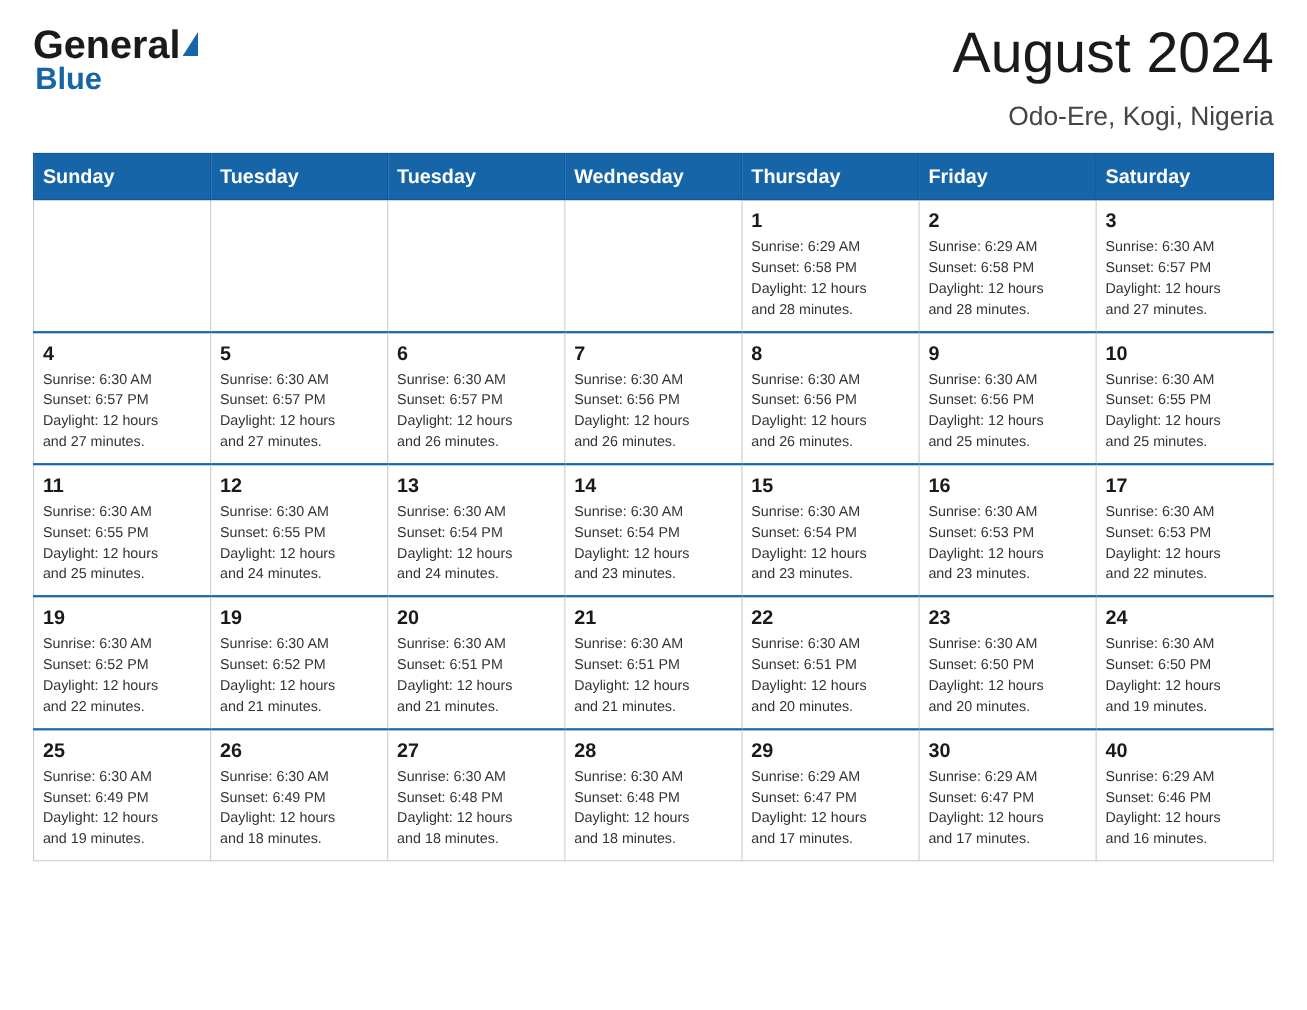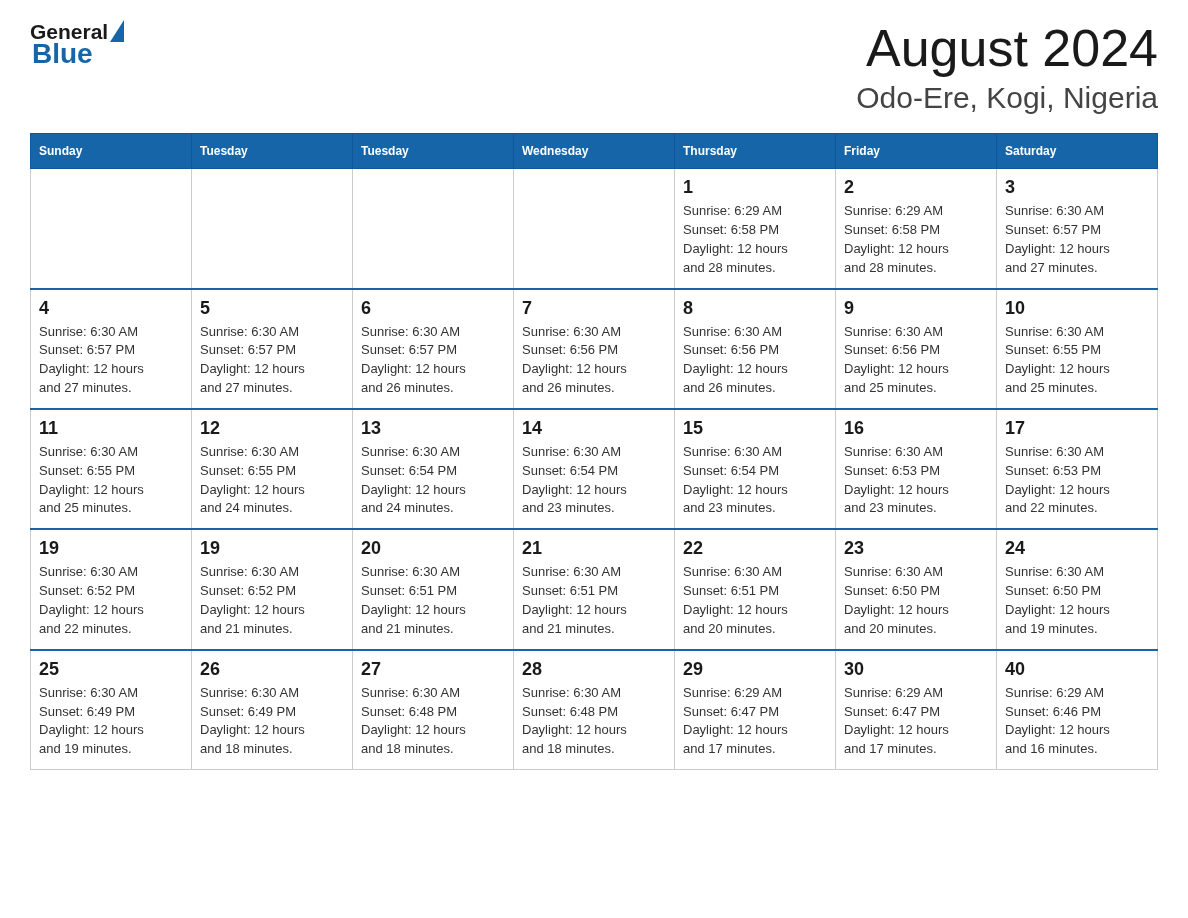--- a/index.html
+++ b/index.html
@@ -16,21 +16,21 @@
       justify-content: space-between;
       align-items: flex-start;
       margin-bottom: 18px;
     }
     .logo {
       display: flex;
       flex-direction: column;
       align-items: flex-start;
     }
     .logo-top {
-      font-size: 21px;
+      font-size: 36px;
       font-weight: bold;
       color: #1a1a1a;
       display: flex;
       align-items: center;
       gap: 0;
     }
     .logo-general { color: #1a1a1a; font-weight: bold; }
     .logo-triangle {
       display: inline-block;
       width: 0;
@@ -50,33 +50,33 @@
     .title-block {
       text-align: right;
     }
     .calendar-title {
       font-size: 52px;
       font-weight: normal;
       color: #1a1a1a;
       line-height: 1.1;
     }
     .calendar-subtitle {
-      font-size: 30px;
+      font-size: 24px;
       color: #444;
-      margin-top: 4px;
+      margin-top: 16px;
     }
     .calendar {
       width: 100%;
       border-collapse: collapse;
       border: 1px solid #999;
     }
     .calendar th {
       background: #1565a8;
       color: #fff;
-      font-size: 12px;
+      font-size: 18px;
       font-weight: bold;
       padding: 10px 8px;
       text-align: left;
       border: 1px solid #1154a0;
     }
     .calendar td {
       vertical-align: top;
       border: 1px solid #ccc;
       padding: 8px 8px 10px 8px;
       width: 14.28%;

